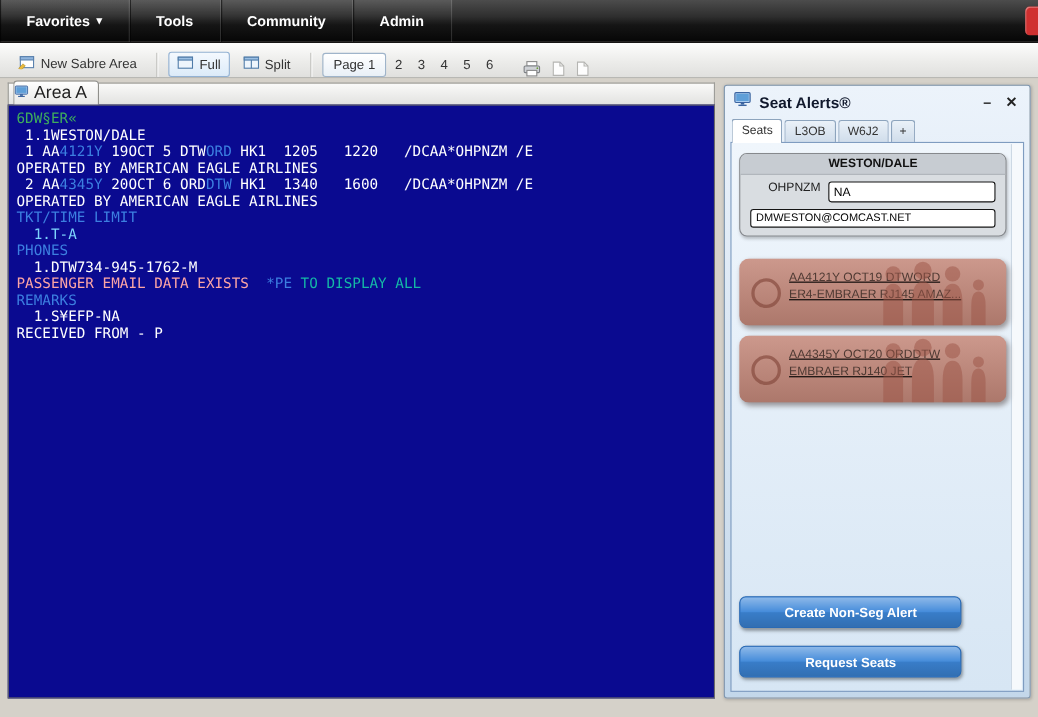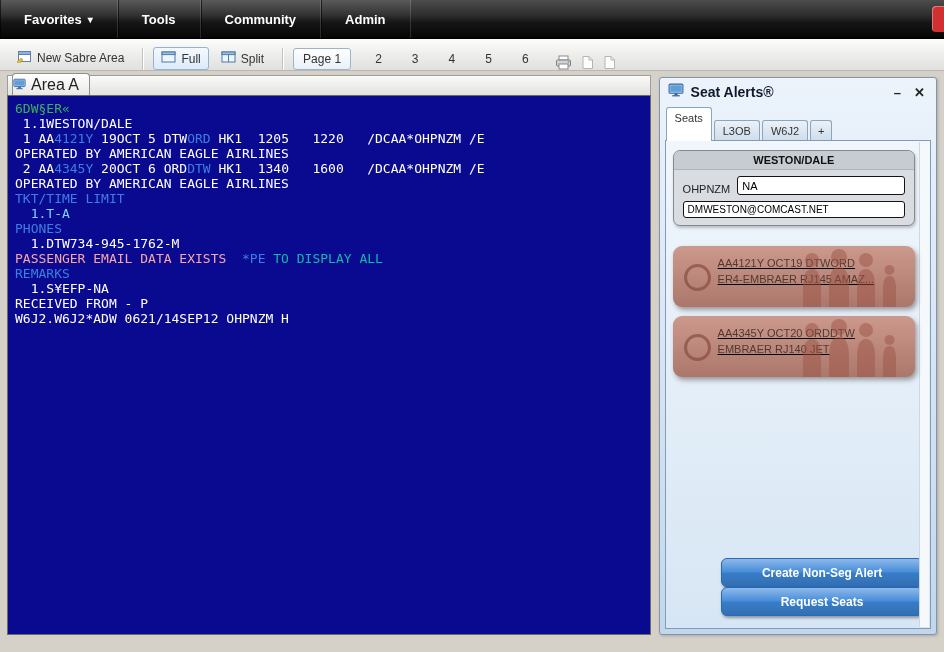--- a/index.html
+++ b/index.html
@@ -11,21 +11,21 @@
   .menu-items{display:flex;height:100%;}
   .menu-item{display:flex;align-items:center;gap:6px;padding:0 24px;color:#fff;font-weight:bold;font-size:13px;border-right:1px solid rgba(255,255,255,.14);box-shadow:inset 1px 0 0 rgba(0,0,0,.6);cursor:pointer;background:linear-gradient(180deg,rgba(255,255,255,.08),rgba(255,255,255,0) 50%);}
   .menu-arrow{font-size:10px;}
   .red-accent{position:absolute;right:0;top:6px;width:12px;height:26px;background:#d03030;border-radius:4px 0 0 4px;box-shadow:inset 1px 1px 0 rgba(255,255,255,.35);}
 
   
   .toolbar{height:31px;background:linear-gradient(#fdfdfc,#ececea 55%,#e0e0de);border-bottom:1px solid #b8b8b4;display:flex;align-items:flex-end;padding:0 8px;gap:4px;}
   .tb-btn{display:flex;align-items:center;gap:5px;padding:3px 7px;font-size:12px;color:#333;border:1px solid transparent;border-radius:3px;cursor:pointer;}
   .tb-btn.selected{border-color:#93b2d4;background:linear-gradient(#f4f9fe,#dcebf9);}
   .tsep{width:1px;height:22px;background:#c2c2bf;box-shadow:1px 0 0 #fff;margin:0 6px;}
-  .page-tabs{display:flex;align-items:center;gap:18px;}
+  .page-tabs{display:flex;align-items:center;gap:2px;}
   .page-tab{font-size:12px;color:#333;padding:3px 6px;cursor:pointer;}
   .page-tab.active{border:1px solid #9fb4ca;background:linear-gradient(#fff,#e9f0f7);border-radius:3px;padding:3px 9px;}
   .tb-icons{display:flex;align-items:center;gap:9px;margin-left:16px;}
   .tb-icon{cursor:pointer;display:flex;}
 
   
   .main{display:flex;gap:8px;padding:4px 7px 0;align-items:flex-start;}
 
   
   .terminal-window{width:645px;}
@@ -34,40 +34,40 @@
   .terminal-screen{height:540px;border:1px solid #6b6b68;padding:5px 7px;font-family:"DejaVu Sans Mono",monospace;font-size:13px;line-height:15px;overflow:hidden;box-sizing:border-box;cursor:text;}
   .term-line{white-space:pre;}
 
   
   .seat-panel{width:279px;height:558px;margin-top:2px;background:linear-gradient(#ecf3fb,#c3d7ea);border:1px solid #7e96b0;border-radius:3px;display:flex;flex-direction:column;box-sizing:border-box;box-shadow:1px 1px 3px rgba(0,0,0,.2);}
   .panel-header{display:flex;align-items:center;gap:7px;padding:5px 8px 3px;}
   .panel-title{flex:1;font-size:14px;font-weight:bold;color:#10182c;}
   .win-btn{font-size:13px;font-weight:bold;color:#222;cursor:pointer;padding:0 3px;}
   .panel-tabs{display:flex;align-items:flex-end;gap:2px;padding:3px 6px 0;}
   .ptab{font-size:11px;color:#333;background:linear-gradient(#eaf1f8,#d0ddeb);border:1px solid #8da4bd;border-bottom:none;border-radius:3px 3px 0 0;padding:4px 8px 3px;cursor:pointer;}
-  .ptab.active{background:#fff;position:relative;z-index:2;margin-bottom:-1px;padding-bottom:17px;}
+  .ptab.active{background:#fff;position:relative;z-index:2;margin-bottom:-1px;padding-bottom:5px;}
   .ptab.small{padding:4px 7px 3px;}
   .panel-body{flex:1;margin:0 5px 5px;border:1px solid #7f9cc0;background:linear-gradient(#f0f6fc,#d7e6f4);position:relative;display:flex;flex-direction:column;padding:7px 7px 8px;overflow:hidden;}
   .scroll-strip{position:absolute;top:1px;bottom:1px;right:1px;width:9px;background:#f6f9fc;border-left:1px solid #ccd8e4;}
 
   .pnr-box{border:1px solid #86898d;border-radius:7px;background:#d9dde1;margin:2px 8px 0 0;box-shadow:1px 2px 3px rgba(0,0,0,.22);overflow:hidden;padding-bottom:7px;}
   .pnr-header{background:#c7ccd2;text-align:center;font-size:11px;font-weight:bold;color:#111;padding:3px 0;border-bottom:1px solid #aeb4ba;}
-  .pnr-row{display:flex;align-items:flex-end;gap:7px;padding:6px 9px 1px;}
+  .pnr-row{display:flex;align-items:flex-start;gap:7px;padding:6px 9px 1px;margin-left:16px;}
   .pnr-loc{font-size:11px;color:#222;}
   .pnr-input{flex:1;height:17px;border:1px solid #141414;border-radius:3px;font-size:11px;padding:0 4px;font-family:inherit;background:#fff;}
   .pnr-email{display:block;width:calc(100% - 18px);margin:5px 9px 0;height:17px;border:1px solid #141414;border-radius:3px;font-size:10px;padding:0 4px;font-family:inherit;box-sizing:border-box;background:#fff;}
 
   .alert-list{margin:20px 8px 0 0;display:flex;flex-direction:column;gap:9px;text-decoration:underline;}
   .alert-card{position:relative;height:61px;border-radius:9px;background:linear-gradient(rgba(255,255,255,.14),rgba(0,0,0,.12)),var(--card,#c4887a);box-shadow:2px 3px 5px rgba(40,20,15,.4);overflow:hidden;padding:11px 8px 8px 45px;box-sizing:border-box;color:#4f3a33;cursor:pointer;}
   .alert-circle{position:absolute;left:11px;top:18px;width:21px;height:21px;border:3px solid rgba(130,70,58,.65);border-radius:50%;cursor:pointer;}
   .alert-line1{font-size:11px;}
   .alert-line2{font-size:11px;margin-top:4px;}
   .fam-svg{position:absolute;right:2px;top:1px;}
 
-  .btn-col{margin-top:auto;display:flex;flex-direction:column;align-items:flex-end;gap:0;padding-bottom:4px;}
+  .btn-col{margin-top:auto;display:flex;flex-direction:column;align-items:flex-start;gap:16px;padding-bottom:4px;}
   .blue-btn{width:202px;height:29px;border:1px solid #2a6ab4;border-radius:6px;color:#fff;font-weight:bold;font-size:12px;font-family:inherit;cursor:pointer;background:linear-gradient(rgba(255,255,255,.42),rgba(255,255,255,.05) 48%,rgba(0,0,0,.08) 52%,rgba(0,0,0,.18)),var(--accent,#3d87d9);box-shadow:1px 2px 3px rgba(0,0,0,.35);}
 </style>
 </head>
 <body>
 
 <div class="app">
 
   <div class="menubar">
     <div class="menu-items" id="menu-items">
         <div class="menu-item">
@@ -175,21 +175,20 @@
           <div class="term-line"><span style="color: rgb(255, 255, 255);"> 2 AA</span><span style="color: rgb(60, 127, 224);">4345Y</span><span style="color: rgb(255, 255, 255);"> 20OCT 6 ORD</span><span style="color: rgb(60, 127, 224);">DTW</span><span style="color: rgb(255, 255, 255);"> HK1  1340   1600   /DCAA*OHPNZM /E</span></div>
           <div class="term-line"><span style="color: rgb(255, 255, 255);">OPERATED BY AMERICAN EAGLE AIRLINES</span></div>
           <div class="term-line"><span style="color: rgb(60, 127, 224);">TKT/TIME LIMIT</span></div>
           <div class="term-line"><span style="color: #7dd3fc;">  1.T-A</span></div>
           <div class="term-line"><span style="color: rgb(60, 127, 224);">PHONES</span></div>
           <div class="term-line"><span style="color: rgb(255, 255, 255);">  1.DTW734-945-1762-M</span></div>
           <div class="term-line"><span style="color: #fca5a5;">PASSENGER EMAIL DATA EXISTS  </span><span style="color: rgb(60, 127, 224);">*PE</span><span style="color: #14b8a6;"> TO DISPLAY ALL</span></div>
           <div class="term-line"><span style="color: rgb(60, 127, 224);">REMARKS</span></div>
           <div class="term-line"><span style="color: rgb(255, 255, 255);">  1.S¥EFP-NA</span></div>
           <div class="term-line"><span style="color: rgb(255, 255, 255);">RECEIVED FROM - P</span></div>
-          <div class="term-line"><span style="color: rgb(255, 255, 255);">W6J2.W6J2*ADW 0621/14SEP12 OHPNZM H</span></div>
         </div>
     </div>
 
     <div class="seat-panel">
       <div class="panel-header">
         <span>
           <svg width="16" height="14" viewBox="0 0 15 13">
               <rect x="1" y="1" width="13" height="8.5" rx="1" fill="#aacdf0" stroke="#3b64a0"></rect>
               <rect x="2.2" y="2.2" width="10.6" height="6" fill="#5f9fd8"></rect>
               <rect x="6" y="9.5" width="3" height="1.8" fill="#3b64a0"></rect>

